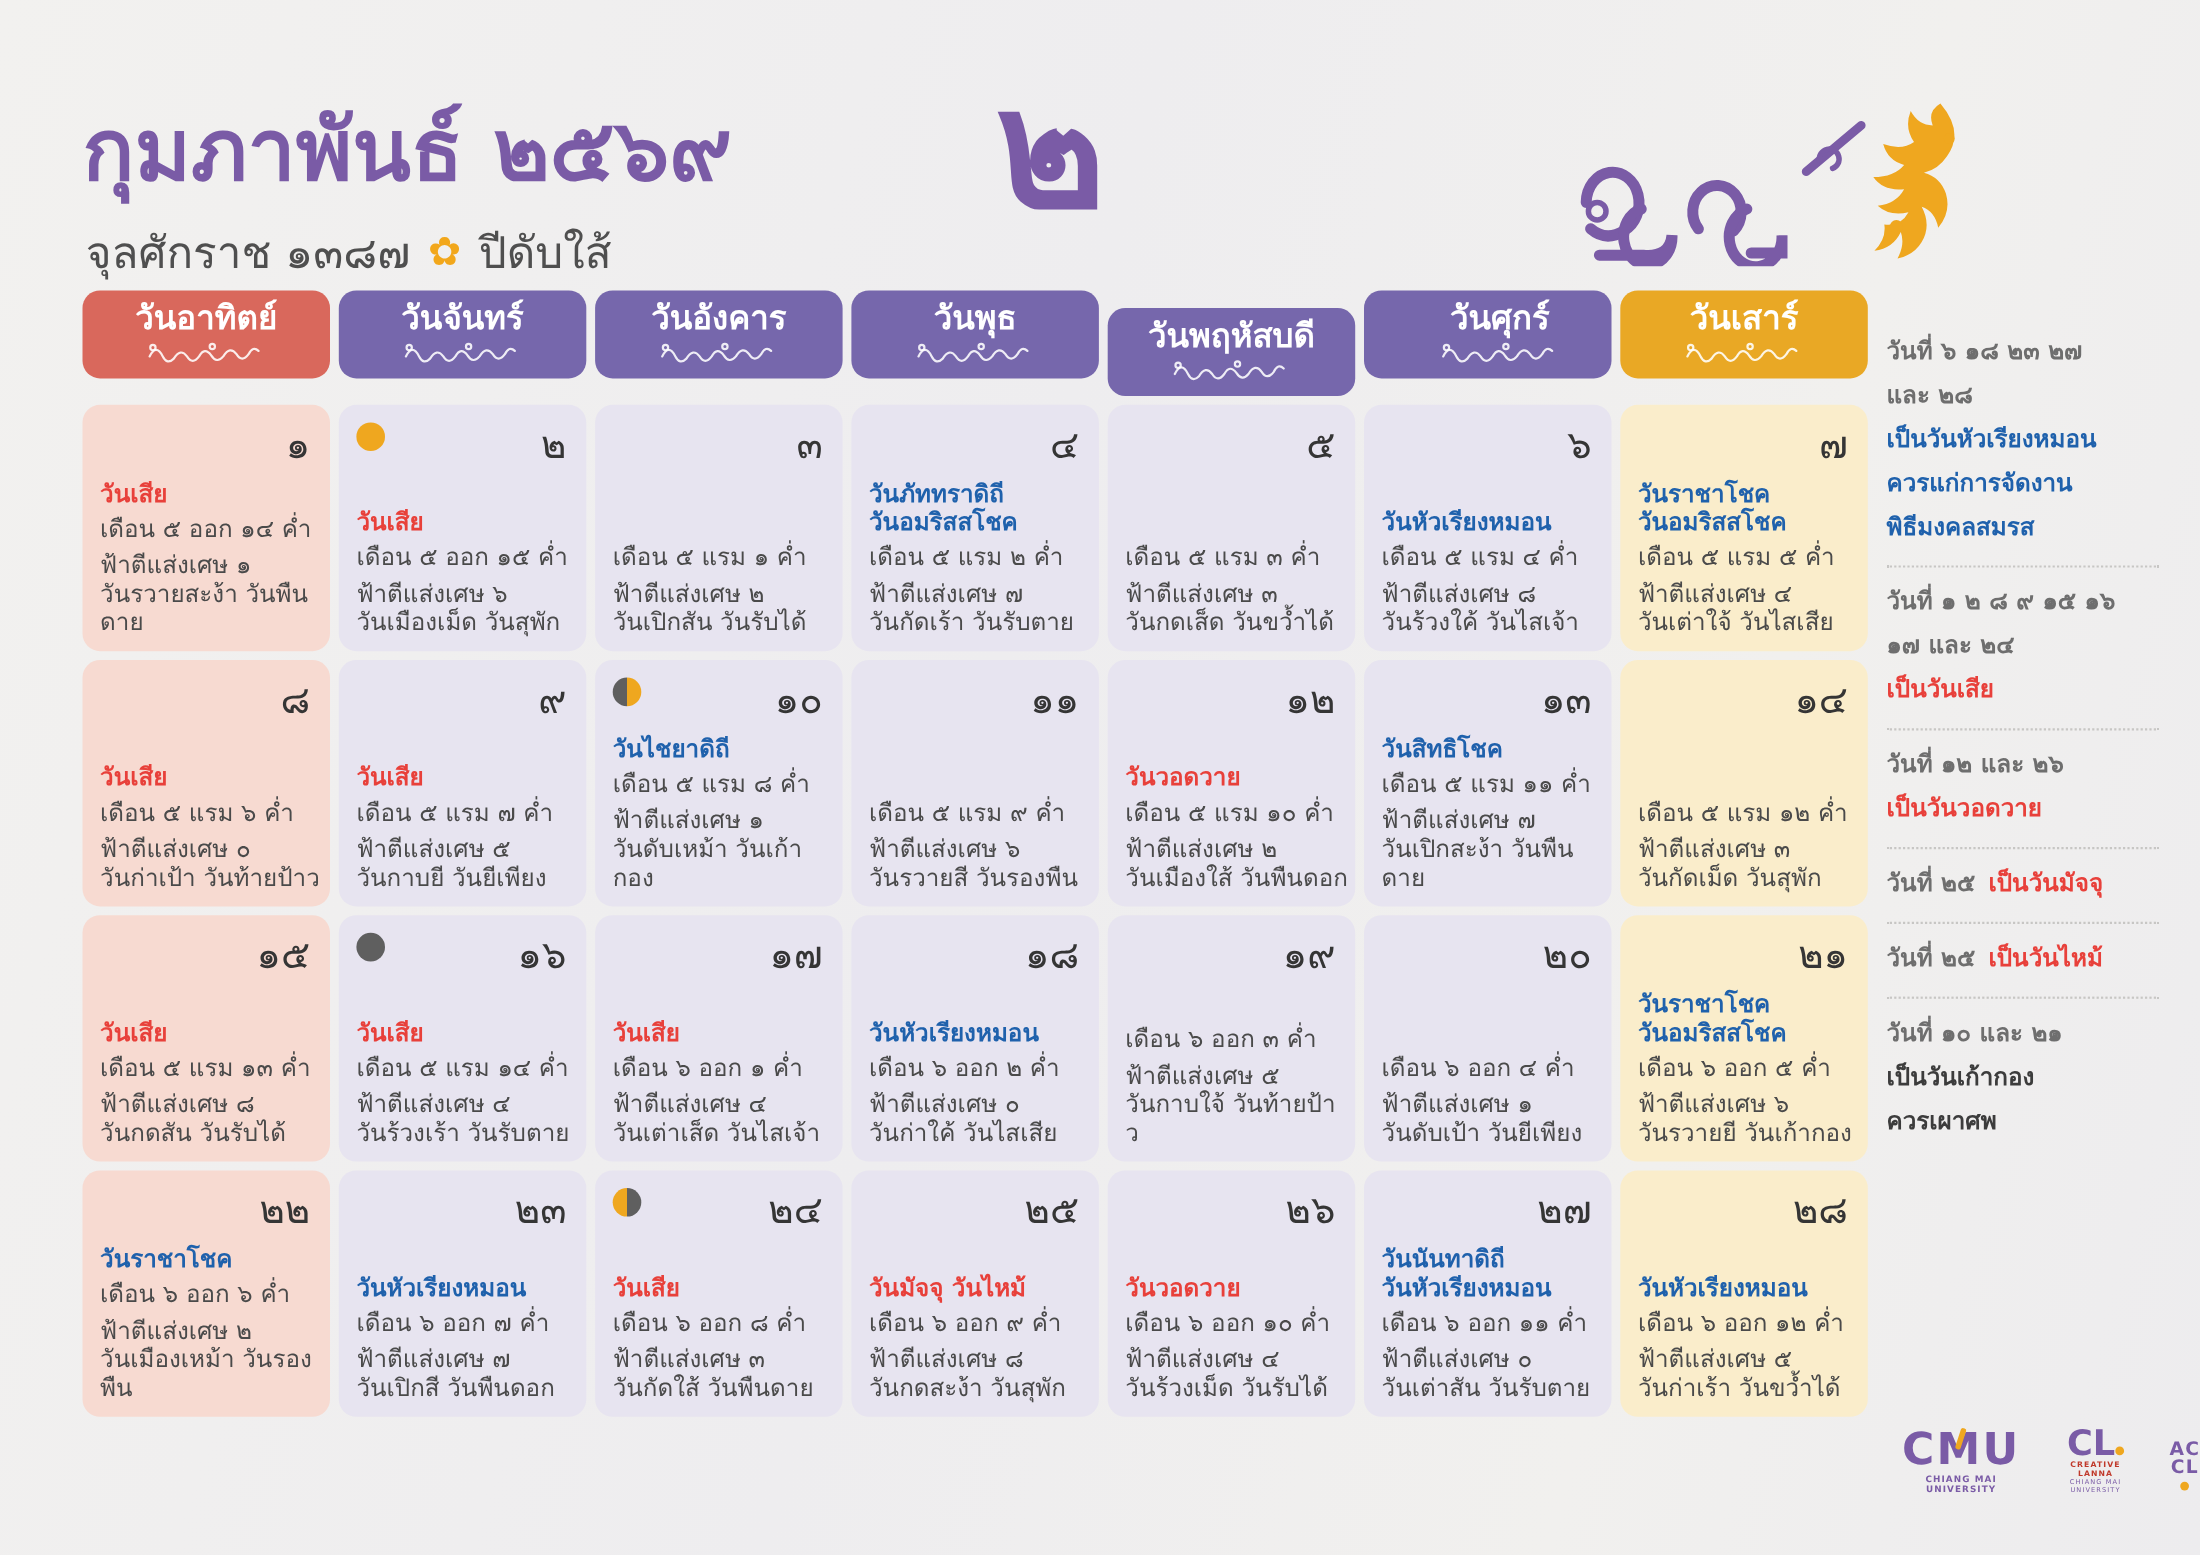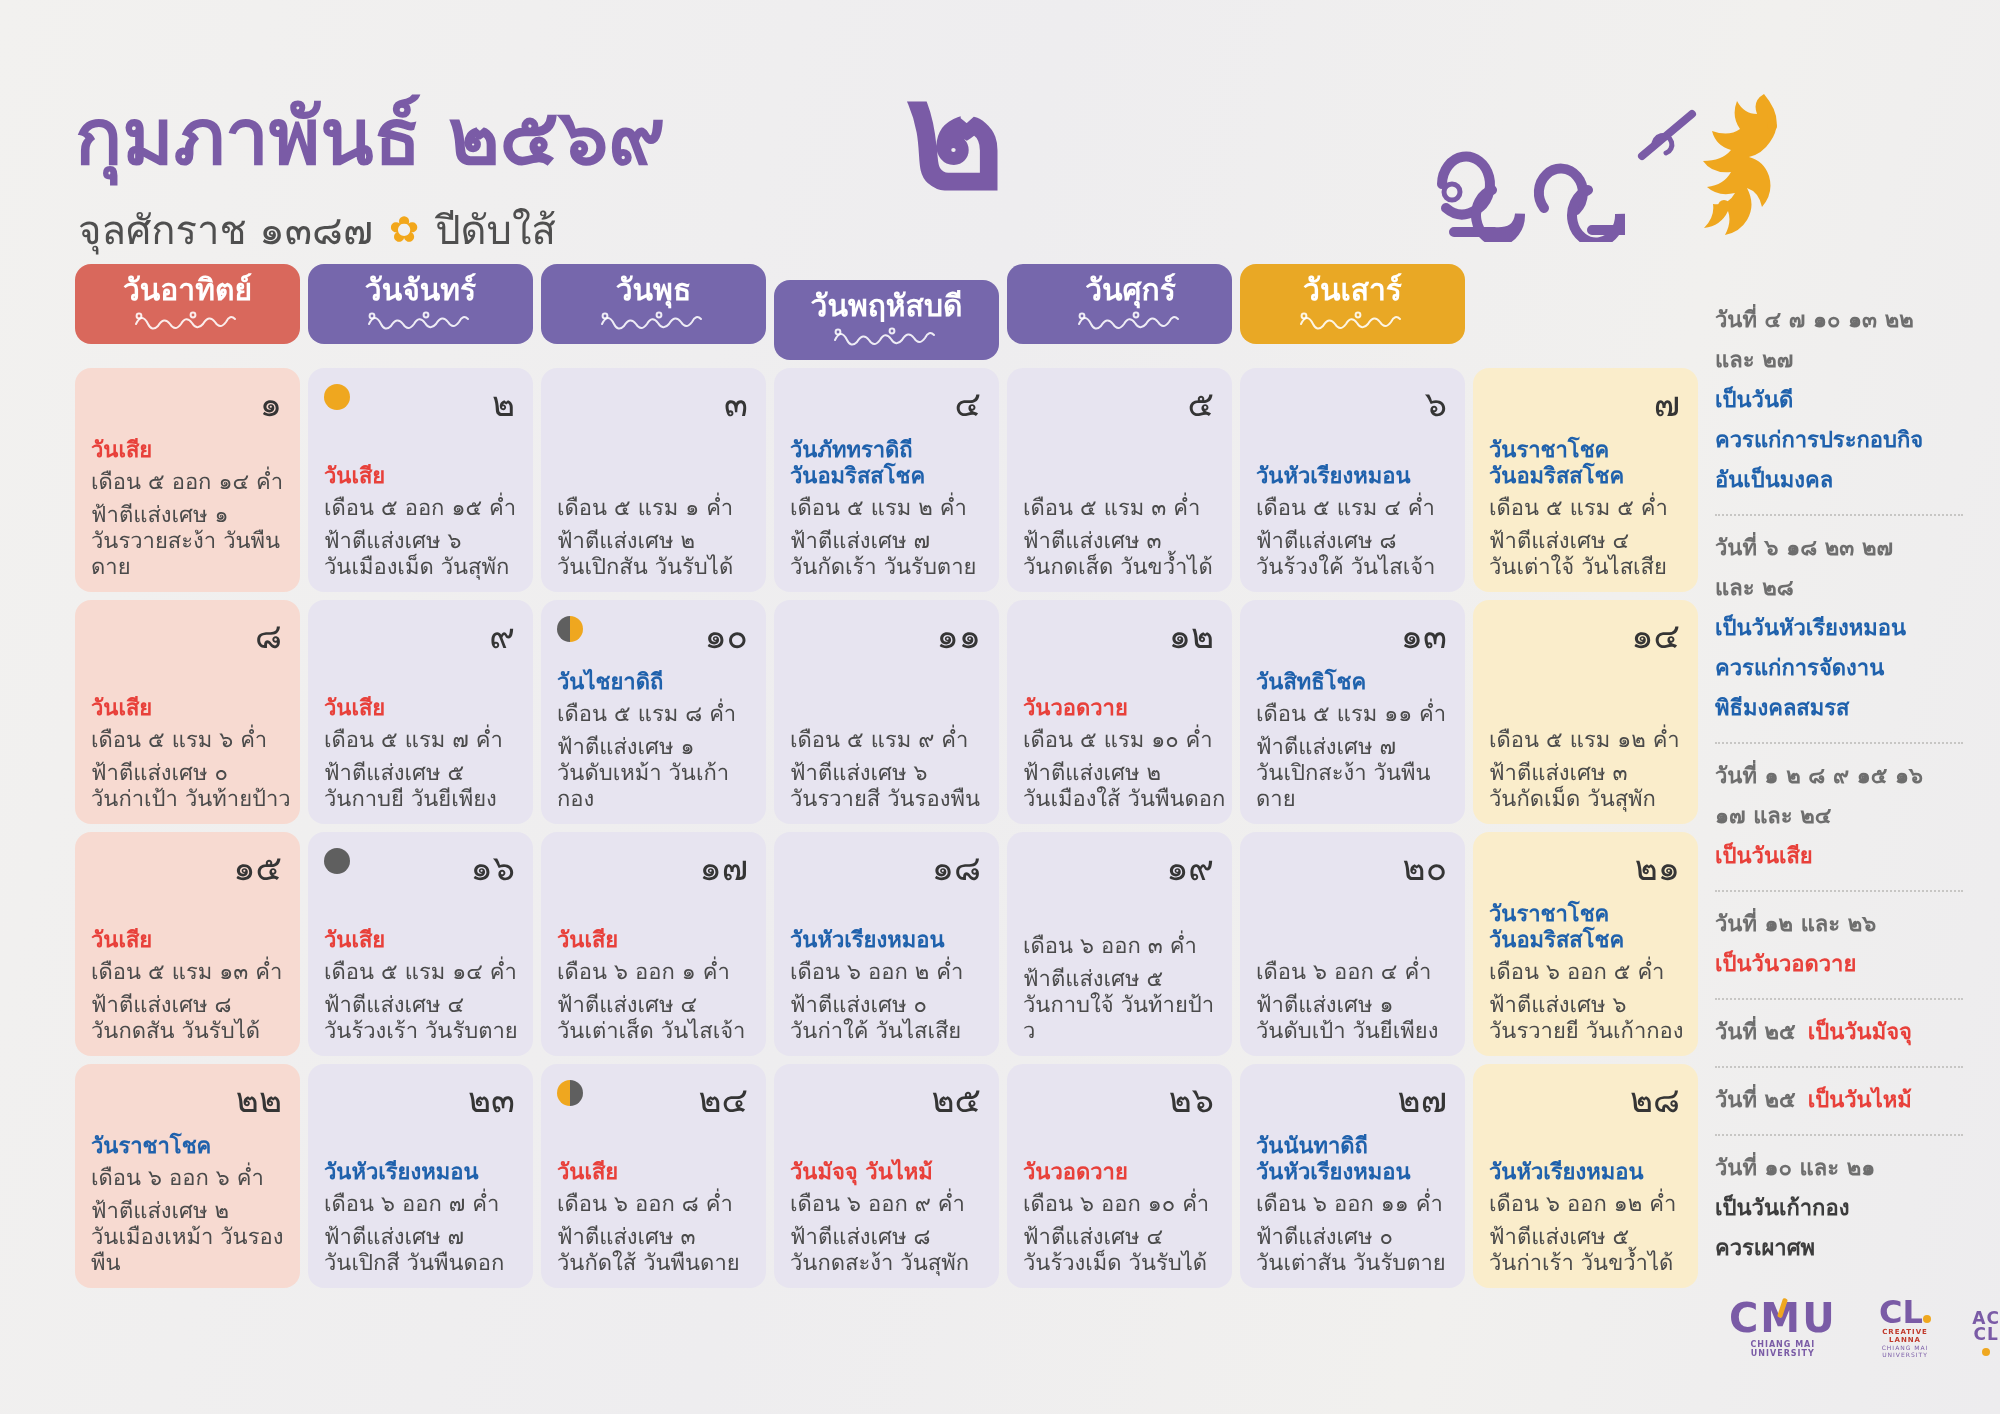--- a/index.html
+++ b/index.html
@@ -106,20 +106,30 @@
     <div class="name">วันจันทร์</div>
     <div class="lanna-sub">
       <svg width="116" height="24" viewBox="0 0 116 24" fill="none" stroke="rgba(255,255,255,0.88)" stroke-width="2" stroke-linecap="round">
         <path d="M6 15 q6 -12 12 0 q4 8 10 2 q6 -10 12 -2 q5 8 11 0 q5 -9 11 -1 q5 8 11 1 q6 -10 12 -2 q5 8 11 0 q4 -8 9 -3"></path>
         <circle cx="9" cy="7" r="2.4"></circle>
         <circle cx="63" cy="6" r="2.4"></circle>
       </svg>
     </div>
   </div>
 
+  <div class="weekday" style="background: rgb(118, 103, 172);">
+    <div class="name">วันอังคาร</div>
+    <div class="lanna-sub">
+      <svg width="116" height="24" viewBox="0 0 116 24" fill="none" stroke="rgba(255,255,255,0.88)" stroke-width="2" stroke-linecap="round">
+        <path d="M6 15 q6 -12 12 0 q4 8 10 2 q6 -10 12 -2 q5 8 11 0 q5 -9 11 -1 q5 8 11 1 q6 -10 12 -2 q5 8 11 0 q4 -8 9 -3"></path>
+        <circle cx="9" cy="7" r="2.4"></circle>
+        <circle cx="63" cy="6" r="2.4"></circle>
+      </svg>
+    </div>
+  </div>
 
   <div class="weekday" style="background: rgb(118, 103, 172);">
     <div class="name">วันพุธ</div>
     <div class="lanna-sub">
       <svg width="116" height="24" viewBox="0 0 116 24" fill="none" stroke="rgba(255,255,255,0.88)" stroke-width="2" stroke-linecap="round">
         <path d="M6 15 q6 -12 12 0 q4 8 10 2 q6 -10 12 -2 q5 8 11 0 q5 -9 11 -1 q5 8 11 1 q6 -10 12 -2 q5 8 11 0 q4 -8 9 -3"></path>
         <circle cx="9" cy="7" r="2.4"></circle>
         <circle cx="63" cy="6" r="2.4"></circle>
       </svg>
     </div>
@@ -459,27 +469,20 @@
           <p class="special blue">วันหัวเรียงหมอน</p>
           <div class="after-special"></div>
           <p class="line-month">เดือน ๖ ออก ๑๒ ค่ำ</p>
           <p>ฟ้าตีแส่งเศษ ๕</p>
           <p>วันก่าเร้า วันขว้ำได้</p>
         </div>
   </div>
 </div>
 
   <div class="sidebar" id="sidebar">
-      <div class="note">
-        <p><span class="s-gray">วันที่ ๔ ๗ ๑๐ ๑๓ ๒๒</span></p>
-        <p><span class="s-gray">และ ๒๗</span></p>
-        <p><span class="s-blue">เป็นวันดี</span></p>
-        <p><span class="s-blue">ควรแก่การประกอบกิจ</span></p>
-        <p><span class="s-blue">อันเป็นมงคล</span></p>
-      </div>
       <div class="note">
         <p><span class="s-gray">วันที่ ๖ ๑๘ ๒๓ ๒๗</span></p>
         <p><span class="s-gray">และ ๒๘</span></p>
         <p><span class="s-blue">เป็นวันหัวเรียงหมอน</span></p>
         <p><span class="s-blue">ควรแก่การจัดงาน</span></p>
         <p><span class="s-blue">พิธีมงคลสมรส</span></p>
       </div>
       <div class="note">
         <p><span class="s-gray">วันที่ ๑ ๒ ๘ ๙ ๑๕ ๑๖</span></p>
         <p><span class="s-gray">๑๗ และ ๒๔</span></p>

